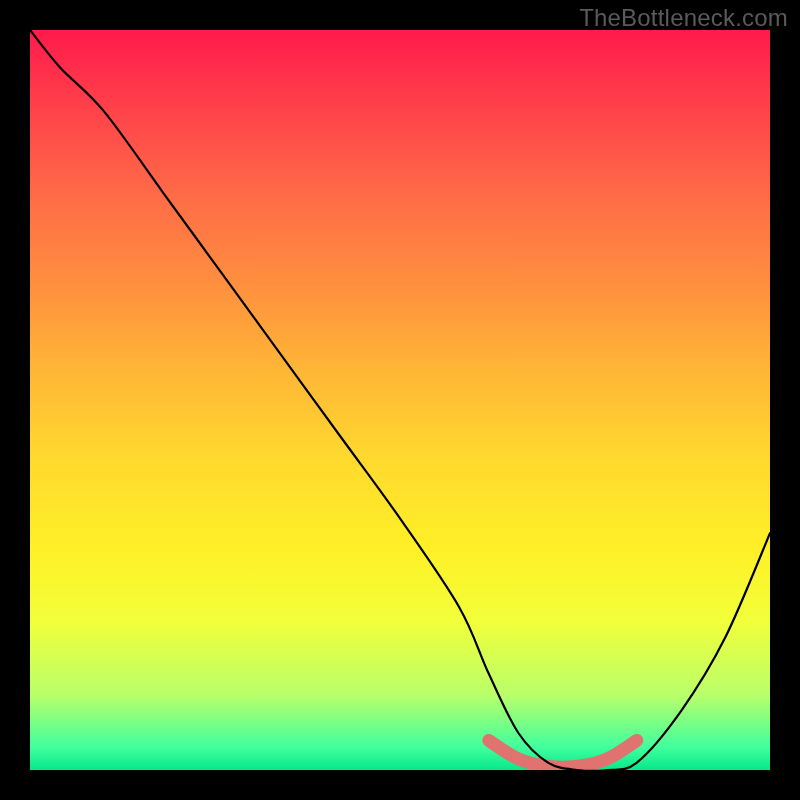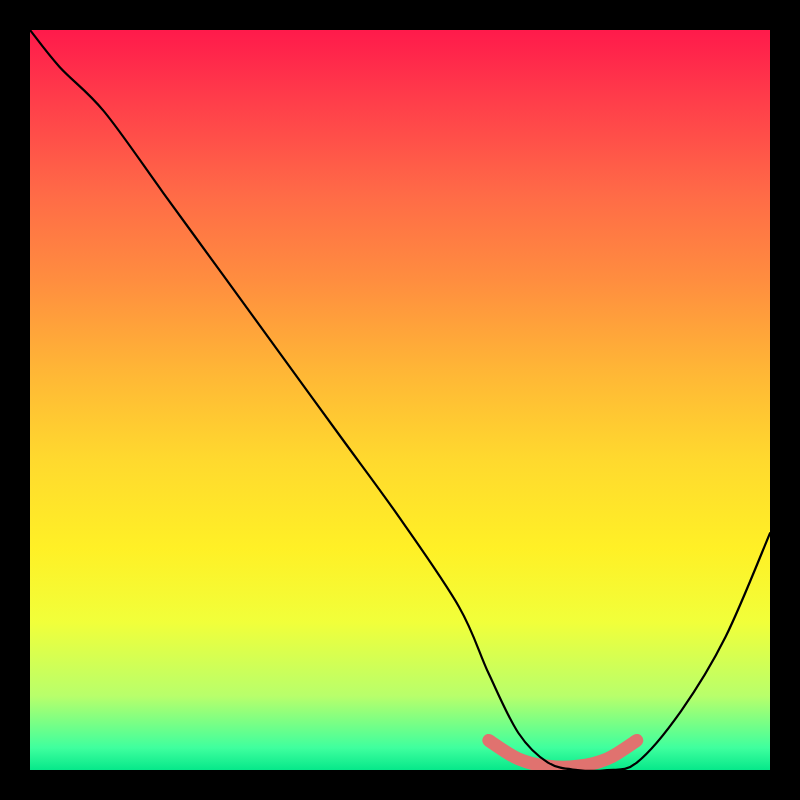--- a/index.html
+++ b/index.html
@@ -44,20 +44,21 @@
       #3fff9e 97%,
       #06e88a 100%
     );
   }
   svg.curve { position: absolute; inset: 0; }
 </style>
 </head>
 <body>
 
 <div class="frame">
+  <div class="watermark">TheBottleneck.com</div>
 
   <div class="plot">
     <div class="gradient-bg"></div>
 
     <svg class="curve" viewBox="0 0 740 740" preserveAspectRatio="none">
       <path id="highlight-path" fill="none" stroke="#e0726f" stroke-width="13" stroke-linecap="round" stroke-linejoin="round" d="M 458.8 710.4 C 463.7 713.5, 478.5 724.6, 488.4 728.9 C 498.3 733.2, 508.1 735.1, 518.0 736.3 C 527.9 737.5, 537.7 737.5, 547.6 736.3 C 557.5 735.1, 567.3 733.2, 577.2 728.9 C 587.1 724.6, 601.9 713.5, 606.8 710.4"></path>
       <path id="main-path" fill="none" stroke="#000000" stroke-width="2.2" stroke-linecap="round" stroke-linejoin="round" d="M 0.0 0.0 C 4.9 6.2, 17.3 23.4, 29.6 37.0 C 41.9 50.6, 56.7 60.4, 74.0 81.4 C 91.3 102.4, 113.5 135.7, 133.2 162.8 C 152.9 189.9, 172.7 217.1, 192.4 244.2 C 212.1 271.3, 231.9 298.5, 251.6 325.6 C 271.3 352.7, 291.1 379.9, 310.8 407.0 C 330.5 434.1, 350.3 460.0, 370.0 488.4 C 389.7 516.8, 414.4 551.3, 429.2 577.2 C 444.0 603.1, 448.9 622.8, 458.8 643.8 C 468.7 664.8, 478.5 688.2, 488.4 703.0 C 498.3 717.8, 508.1 726.4, 518.0 732.6 C 527.9 738.8, 537.7 738.8, 547.6 740.0 C 557.5 741.2, 567.3 741.2, 577.2 740.0 C 587.1 738.8, 594.5 742.5, 606.8 732.6 C 619.1 722.7, 636.4 701.8, 651.2 680.8 C 666.0 659.8, 680.8 636.4, 695.6 606.8 C 710.4 577.2, 732.6 520.5, 740.0 503.2"></path>
     </svg>
   </div>
 </div>

